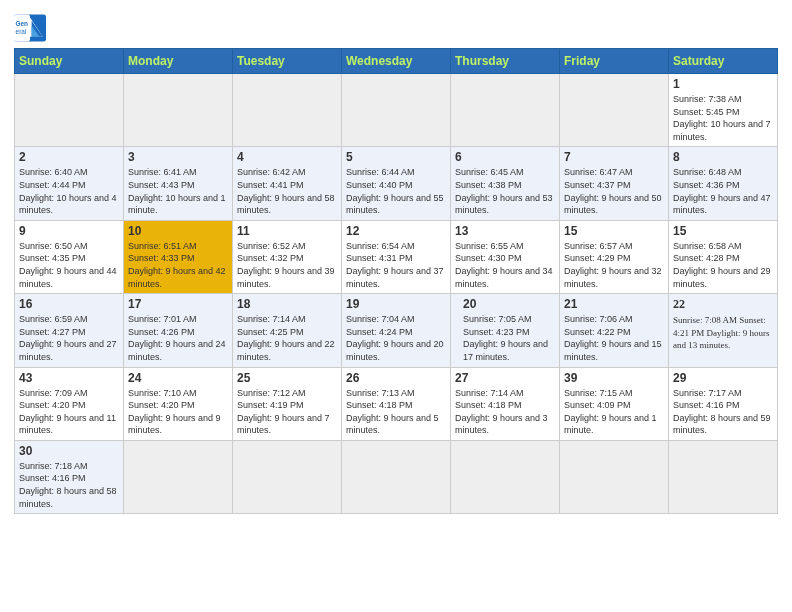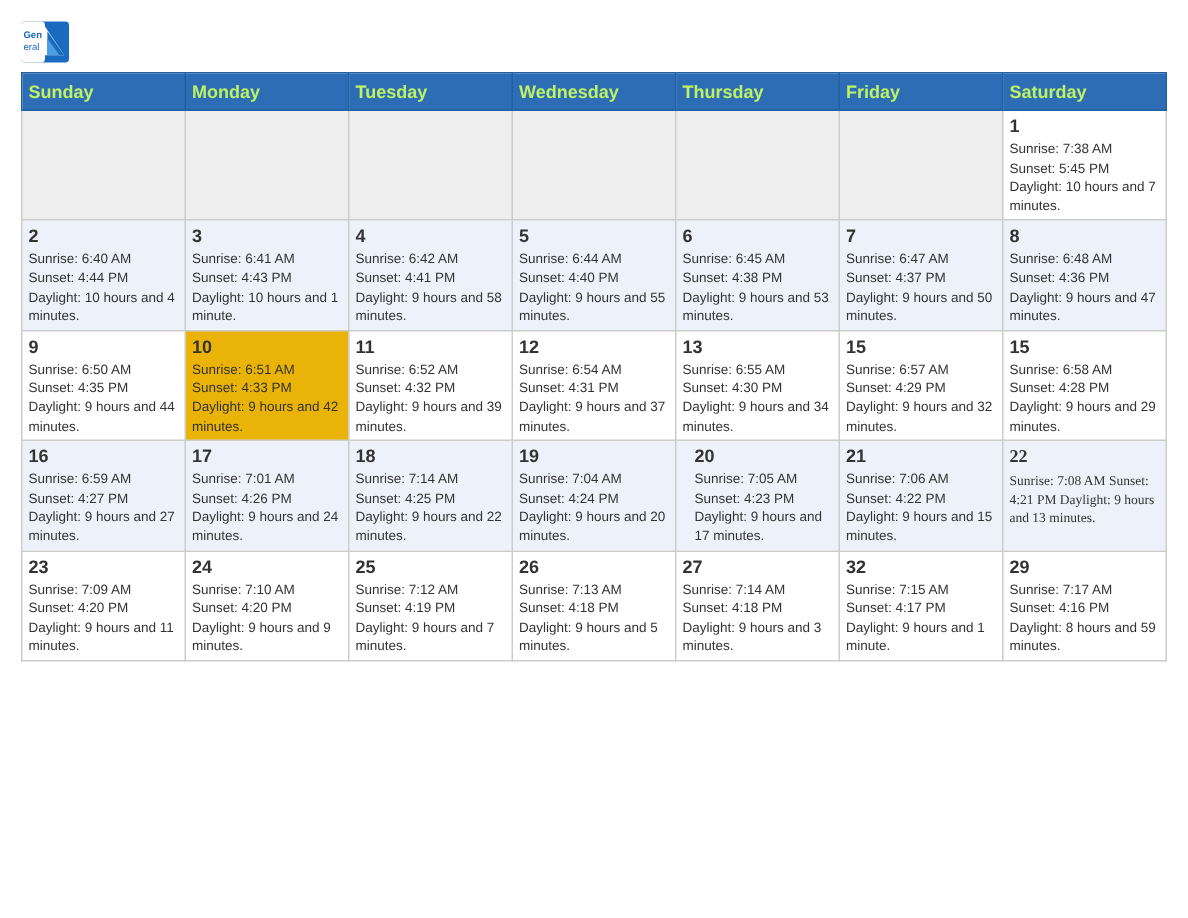--- a/index.html
+++ b/index.html
@@ -295,21 +295,21 @@
           <td style="background: rgb(237, 242, 250); font-family: Liberation Serif, serif;">
             <span class="day-number">22</span>
             <div class="day-info">Sunrise: 7:08 AM
 Sunset: 4:21 PM
 Daylight: 9 hours
 and 13 minutes.</div>
           </td>
         </tr>
         <tr>
           <td style="background: rgb(255, 255, 255);">
-            <span class="day-number">23</span>
+            <span class="day-number">43</span>
             <div class="day-info">Sunrise: 7:09 AM
 Sunset: 4:20 PM
 Daylight: 9 hours
 and 11 minutes.</div>
           </td>
           <td style="background: rgb(255, 255, 255);">
             <span class="day-number">24</span>
             <div class="day-info">Sunrise: 7:10 AM
 Sunset: 4:20 PM
 Daylight: 9 hours
@@ -330,29 +330,44 @@
 and 5 minutes.</div>
           </td>
           <td style="background: rgb(255, 255, 255); margin-left: 32px;">
             <span class="day-number">27</span>
             <div class="day-info">Sunrise: 7:14 AM
 Sunset: 4:18 PM
 Daylight: 9 hours
 and 3 minutes.</div>
           </td>
           <td style="background: rgb(255, 255, 255);">
-            <span class="day-number">32</span>
+            <span class="day-number">39</span>
             <div class="day-info">Sunrise: 7:15 AM
-Sunset: 4:17 PM
+Sunset: 4:09 PM
 Daylight: 9 hours
 and 1 minute.</div>
           </td>
           <td style="background: rgb(255, 255, 255);">
             <span class="day-number">29</span>
             <div class="day-info">Sunrise: 7:17 AM
 Sunset: 4:16 PM
 Daylight: 8 hours
 and 59 minutes.</div>
           </td>
         </tr>
+        <tr>
+          <td style="background: rgb(237, 242, 250);">
+            <span class="day-number">30</span>
+            <div class="day-info">Sunrise: 7:18 AM
+Sunset: 4:16 PM
+Daylight: 8 hours
+and 58 minutes.</div>
+          </td>
+          <td class="empty" style="background: rgb(238, 238, 238);"></td>
+          <td class="empty" style="background: rgb(238, 238, 238);"></td>
+          <td class="empty" style="background: rgb(238, 238, 238);"></td>
+          <td class="empty" style="background: rgb(238, 238, 238);"></td>
+          <td class="empty" style="background: rgb(238, 238, 238);"></td>
+          <td class="empty" style="background: rgb(238, 238, 238);"></td>
+        </tr>
       </tbody>
   </table>
 </div>
 
 </body></html>

